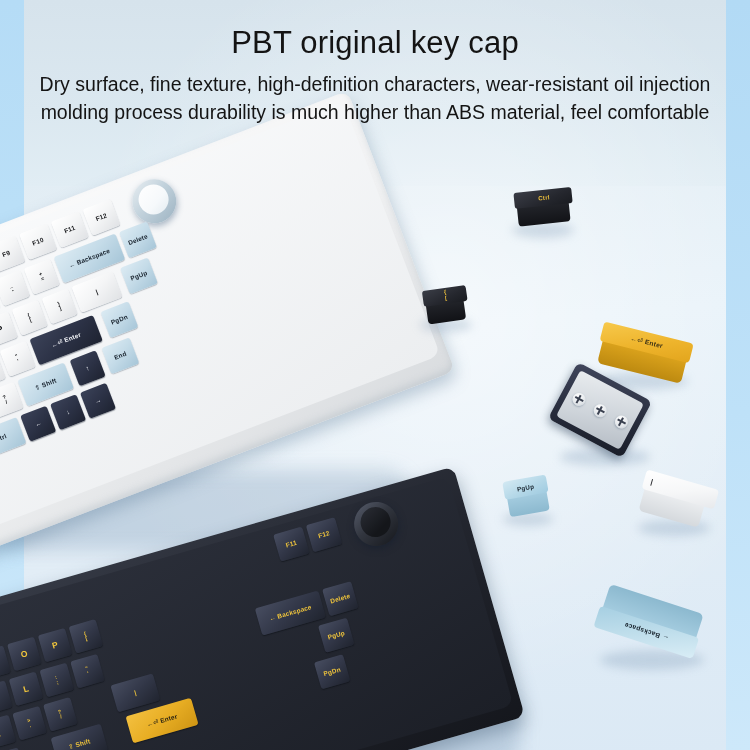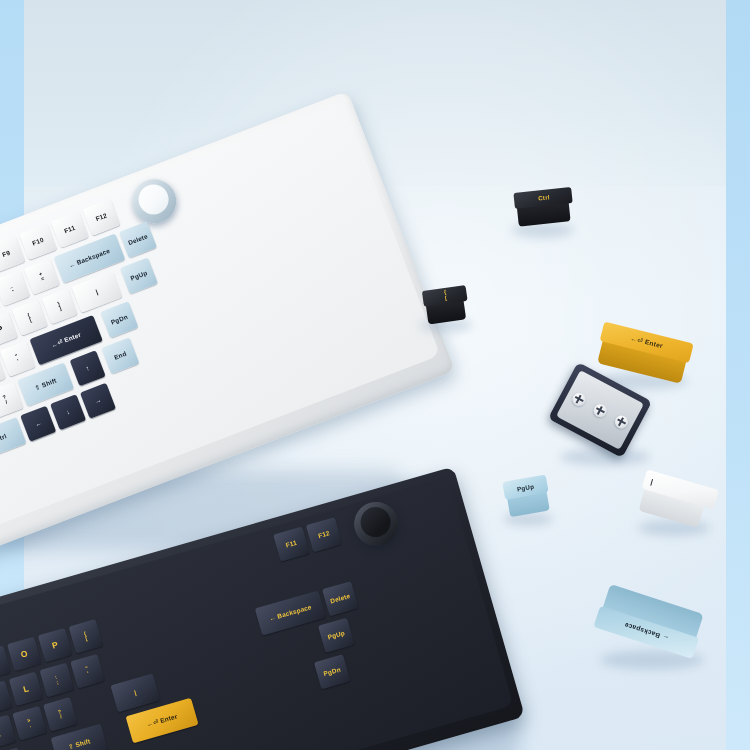--- a/index.html
+++ b/index.html
@@ -60,20 +60,24 @@
 </head>
 <body>
 
 <div class="page">
 
   <div class="edge-left"></div>
   <div class="edge-right"></div>
   <div class="canvas"></div>
   <div class="head-band"></div>
 
+  <div class="header">
+    <div class="title">PBT original key cap</div>
+    <div class="subtitle">Dry surface, fine texture, high-definition characters, wear-resistant oil injection molding process durability is much higher than ABS material, feel comfortable</div>
+  </div>
 
   <div class="vig"></div>
 
   <div class="scene">
 
     <div class="big-shadow" style="left:-10px;top:470px;width:420px;height:80px;"></div>
 
     <div class="kb" style="left:-120px;top:170px;width:600px;height:420px;transform:rotate(-21deg);transform-origin:50% 50%;">
 
       <div class="case" style="left:0;top:0;width:560px;height:300px;

